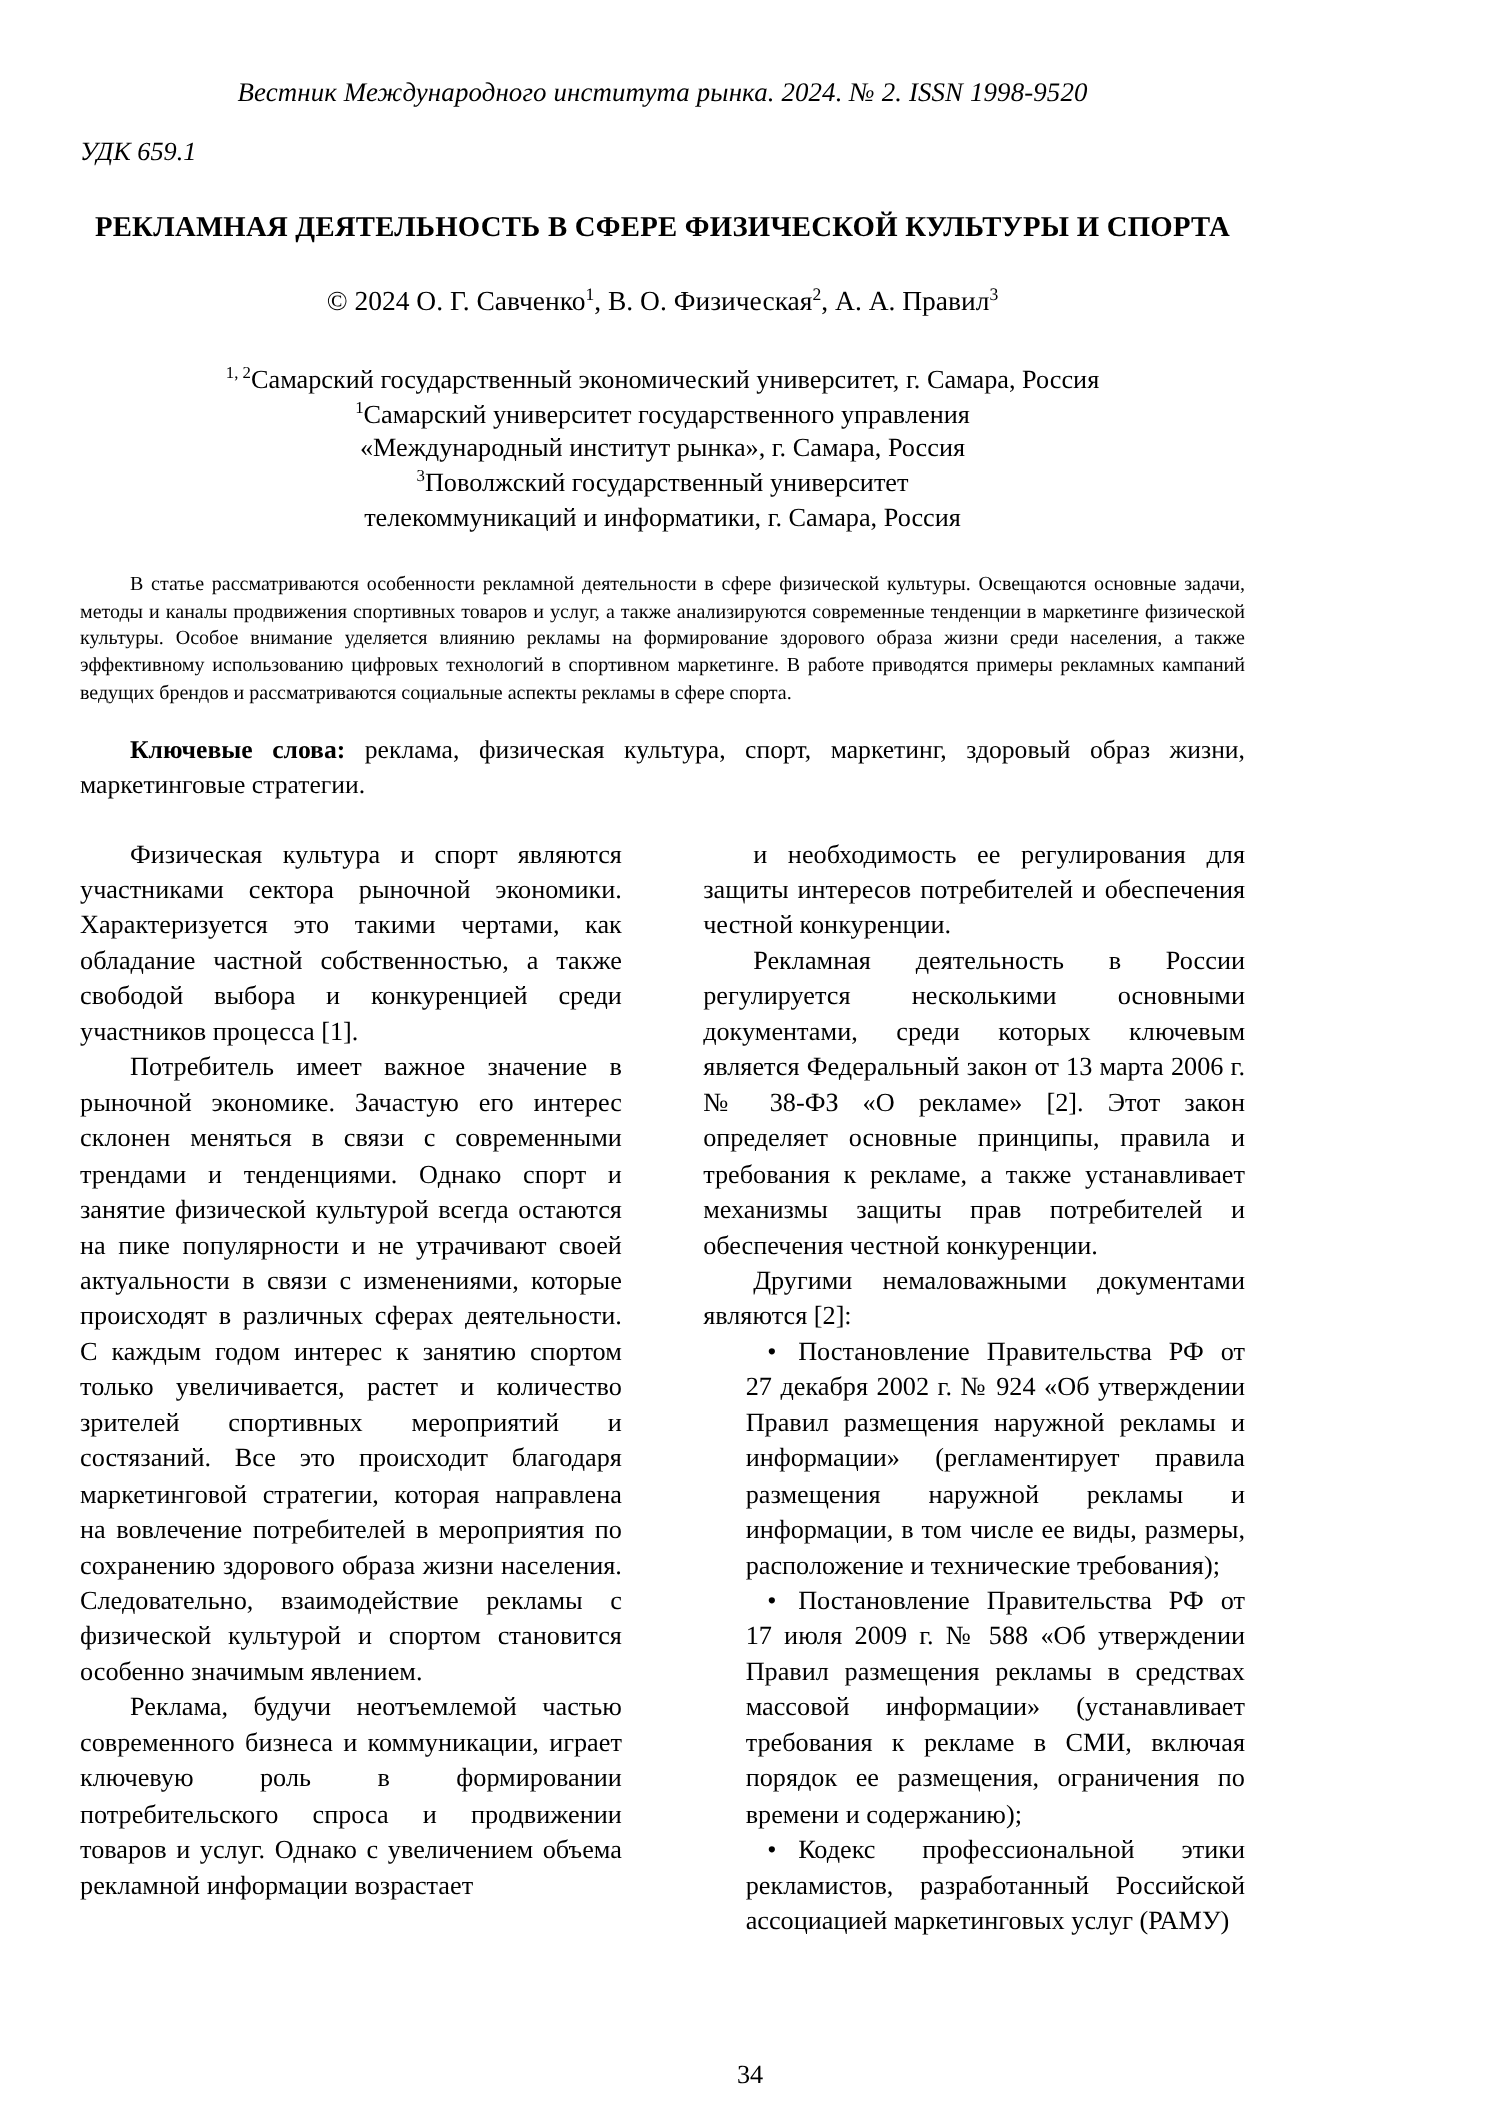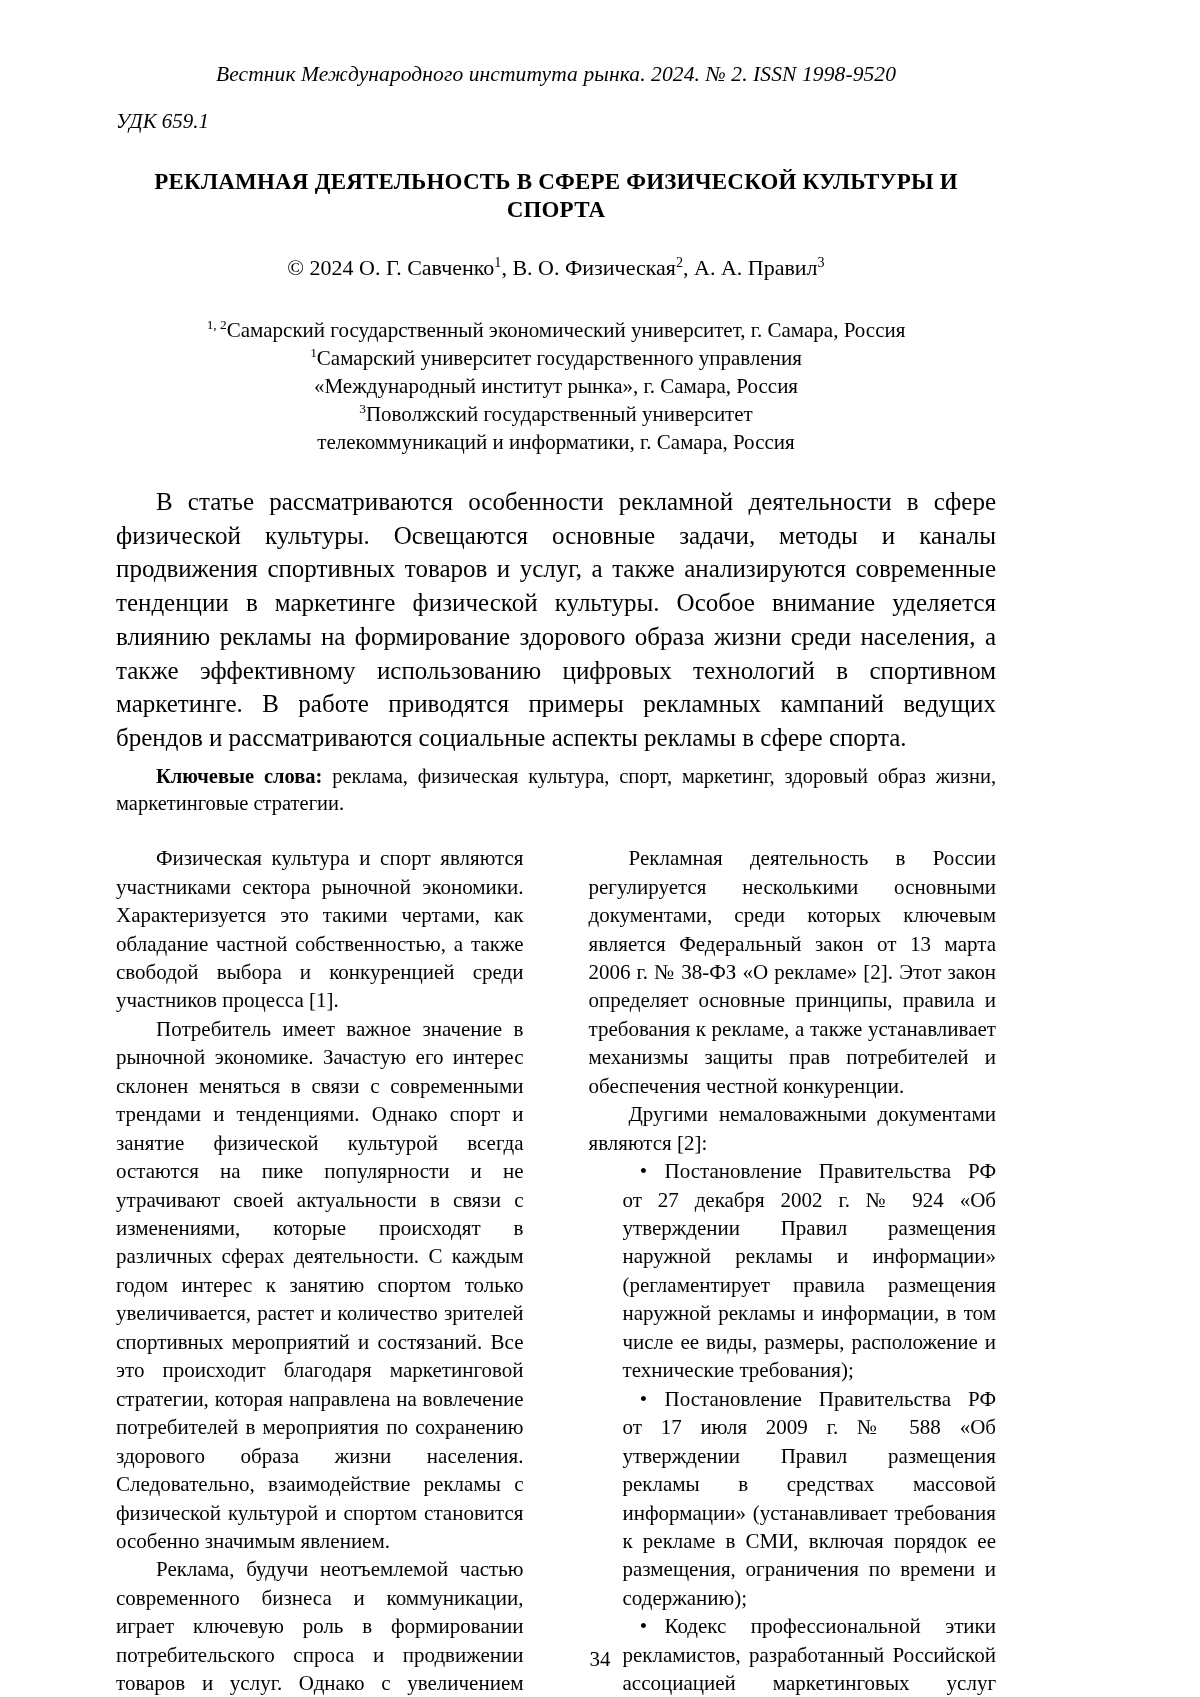--- a/index.html
+++ b/index.html
@@ -12,21 +12,21 @@
     height: 1697px;
     font-family: "Liberation Serif", "DejaVu Serif", serif;
     color: #000000;
     position: relative;
     overflow: hidden;
   }
   .page {
     box-sizing: border-box;
     width: 1096px;
     height: 1697px;
-    padding: 62px 100px 40px 116px;
+    padding: 62px 100px 40px 64px;
     position: relative;
   }
   .running-head {
     text-align: center;
     font-style: italic;
     font-size: 21.5px;
     letter-spacing: 0.1px;
     margin: 0 0 22px 0;
   }
   .udc {
@@ -56,24 +56,24 @@
   }
   .affiliations div {
     white-space: nowrap;
   }
   sup {
     font-size: 0.64em;
     vertical-align: super;
     line-height: 0;
   }
   .abstract {
-    font-size: 25px;
+    font-size: 16px;
     line-height: 1.35;
     text-align: justify;
-    margin: 0 0 8px 0;
+    margin: 0 0 22px 0;
     text-indent: 40px;
     hyphens: auto;
   }
   .keywords {
     font-size: 20.5px;
     line-height: 1.35;
     text-align: justify;
     text-indent: 40px;
     margin: 0 0 26px 0;
   }
@@ -146,20 +146,21 @@
 
   <div class="columns">
 
     <div class="col">
       <p>Физическая культура и спорт являются участниками сектора рыночной экономики. Характеризуется это такими чертами, как обладание частной собственностью, а также свободой выбора и конкуренцией среди участников процесса [1].</p>
       <p>Потребитель имеет важное значение в рыночной экономике. Зачастую его интерес склонен меняться в связи с современными трендами и тенденциями. Однако спорт и занятие физической культурой всегда остаются на пике популярности и не утрачивают своей актуальности в связи с изменениями, которые происходят в различных сферах деятельности. С каждым годом интерес к занятию спортом только увеличивается, растет и количество зрителей спортивных мероприятий и состязаний. Все это происходит благодаря маркетинговой стратегии, которая направлена на вовлечение потребителей в мероприятия по сохранению здорового образа жизни населения. Следовательно, взаимодействие рекламы с физической культурой и спортом становится особенно значимым явлением.</p>
       <p>Реклама, будучи неотъемлемой частью современного бизнеса и коммуникации, играет ключевую роль в формировании потребительского спроса и продвижении товаров и услуг. Однако с увеличением объема рекламной информации возрастает</p>
     </div>
 
     <div class="col">
+      <p>и необходимость ее регулирования для защиты интересов потребителей и обеспечения честной конкуренции.</p>
       <p>Рекламная деятельность в России регулируется несколькими основными документами, среди которых ключевым является Федеральный закон от 13 марта 2006 г. № 38-ФЗ «О рекламе» [2]. Этот закон определяет основные принципы, правила и требования к рекламе, а также устанавливает механизмы защиты прав потребителей и обеспечения честной конкуренции.</p>
       <p>Другими немаловажными документами являются [2]:</p>
 
       <p class="bullet"><span class="bullet-mark">•</span><span>Постановление Правительства РФ от 27 декабря 2002 г. № 924 «Об утверждении Правил размещения наружной рекламы и информации» (регламентирует правила размещения наружной рекламы и информации, в том числе ее виды, размеры, расположение и технические требования);</span></p>
       <p class="bullet"><span class="bullet-mark">•</span><span>Постановление Правительства РФ от 17 июля 2009 г. № 588 «Об утверждении Правил размещения рекламы в средствах массовой информации» (устанавливает требования к рекламе в СМИ, включая порядок ее размещения, ограничения по времени и содержанию);</span></p>
       <p class="bullet"><span class="bullet-mark">•</span><span>Кодекс профессиональной этики рекламистов, разработанный Российской ассоциацией маркетинговых услуг (РАМУ)</span></p>
     </div>
 
   </div>
 

